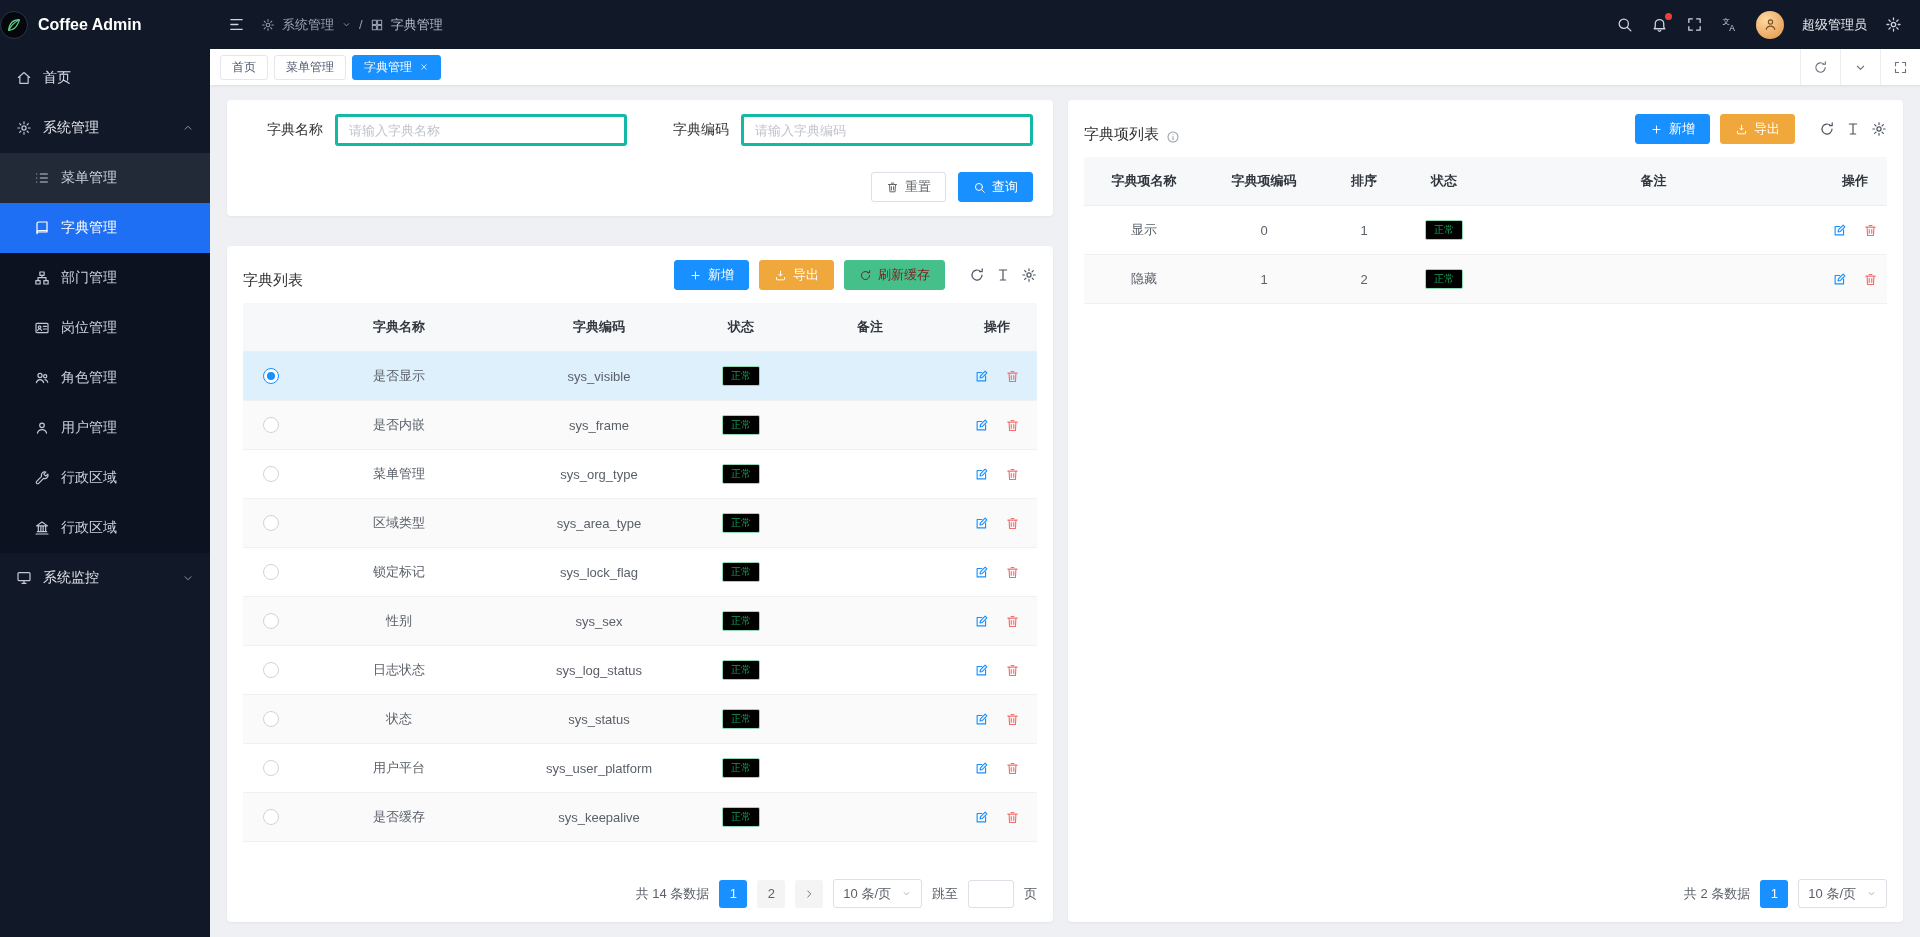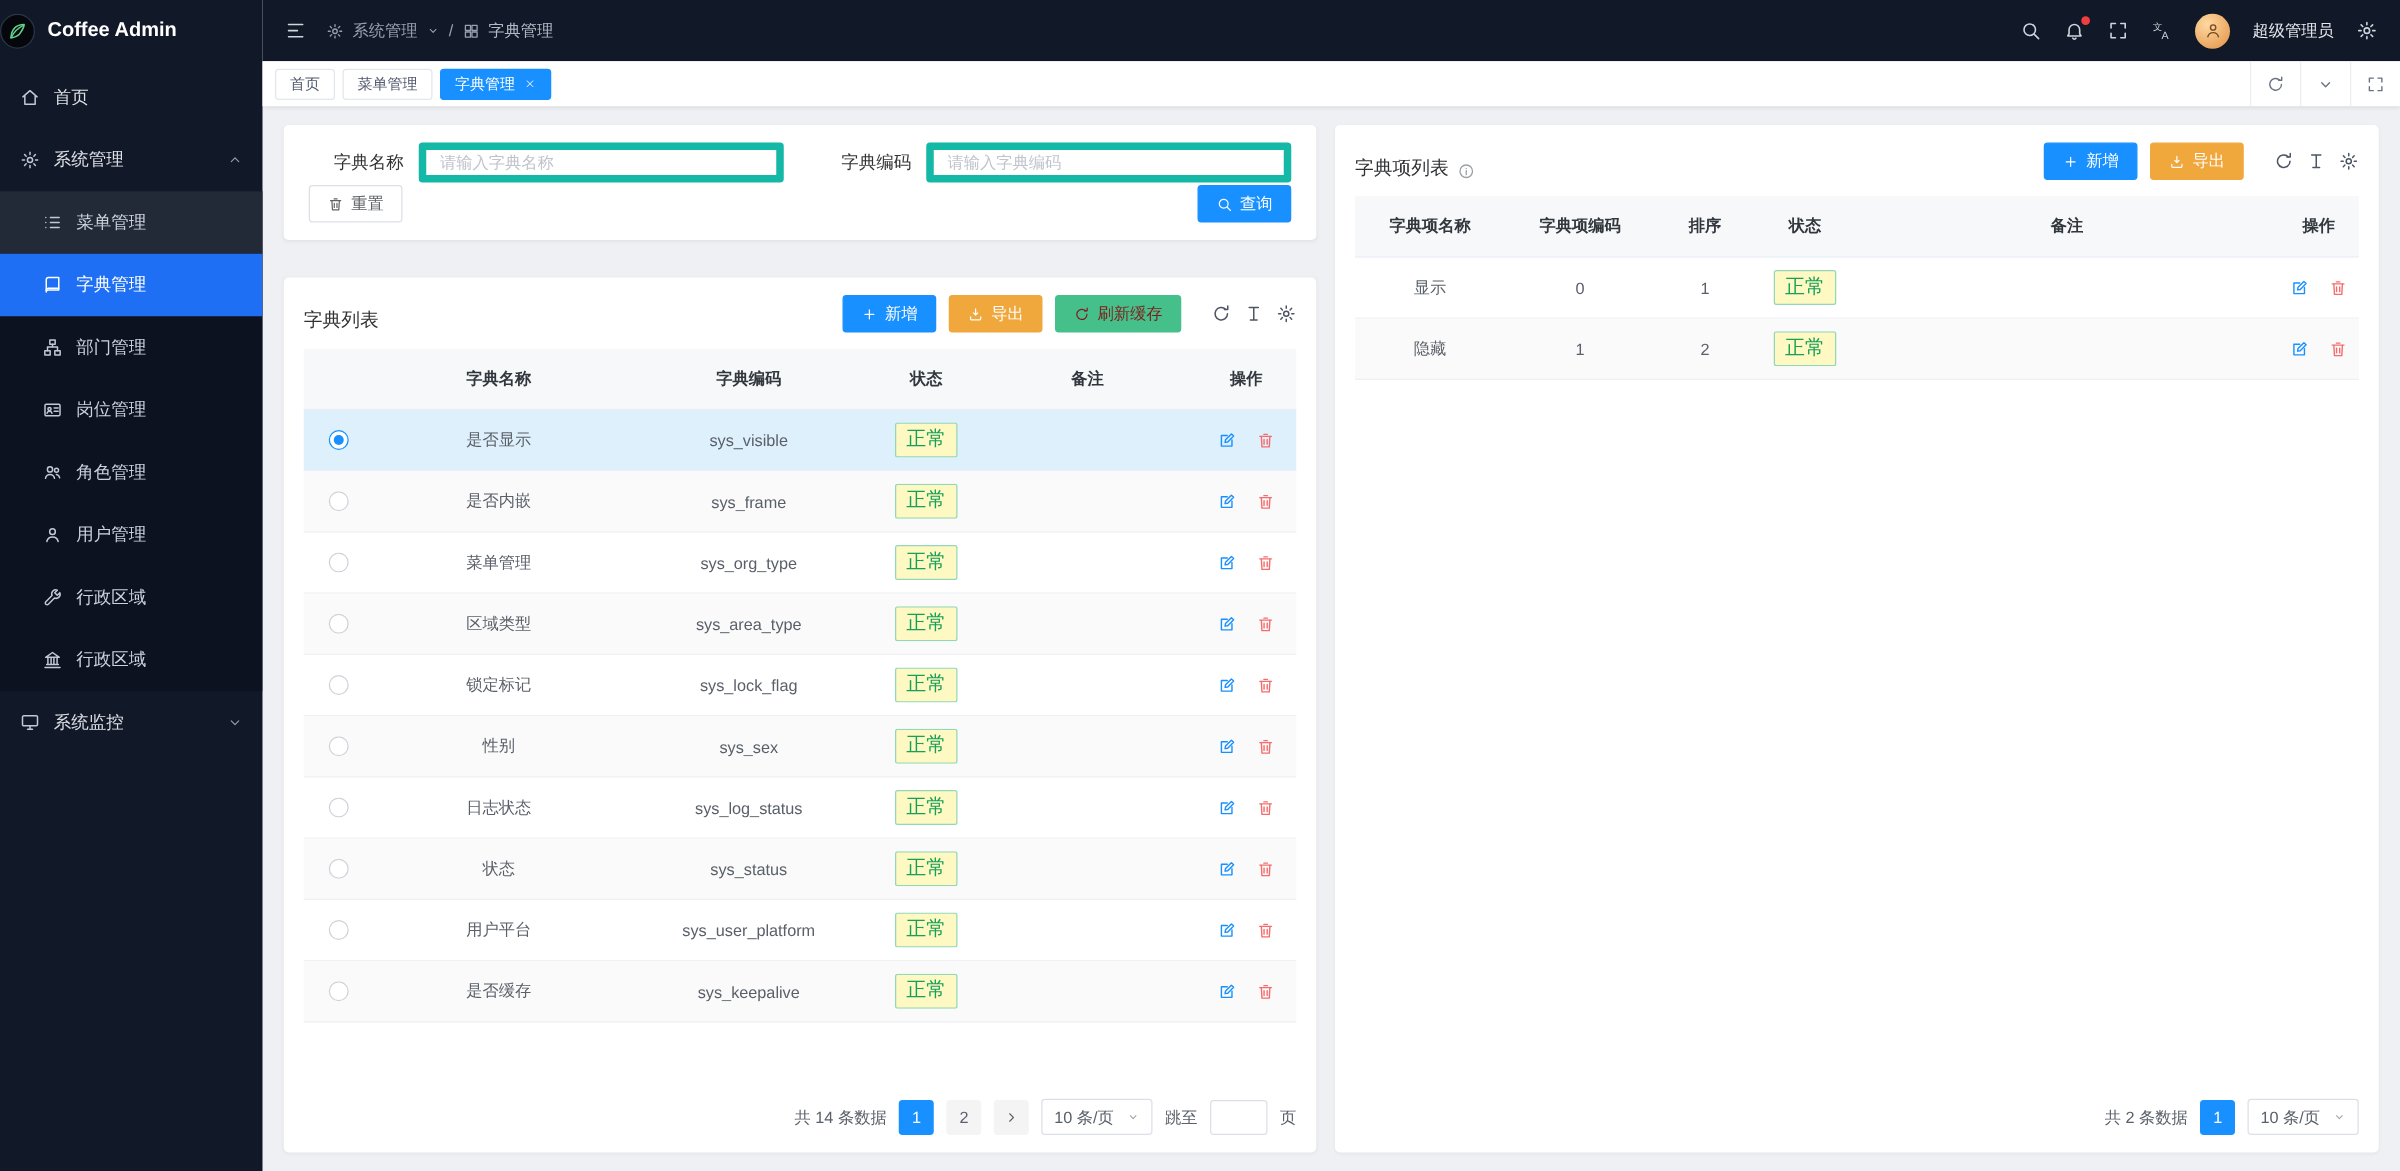--- a/index.html
+++ b/index.html
@@ -46,23 +46,23 @@
   .tabact{width:40px;height:100%;display:flex;align-items:center;justify-content:center;border-left:1px solid #ededf0;color:#6b7280;font-size:15px;cursor:pointer}
 
   
   .content{flex:1;display:flex;gap:15px;padding:15px 17px;min-height:0}
   .col-left{width:826px;min-width:826px;display:flex;flex-direction:column;gap:30px}
   .card{background:#fff;border-radius:4px;box-shadow:0 1px 3px rgba(0,0,0,.05)}
   .search-card{padding:14px 20px}
   .form-row{display:flex;gap:26px}
   .form-group{display:flex;align-items:center;flex:1}
   .form-group label{width:76px;text-align:right;margin-right:12px;font-size:14px;color:#333;white-space:nowrap}
-  .form-group input{flex:1;height:32px;border:6px solid #14b8a6;border-radius:3px;padding:0 11px;font-size:13px;color:#a16207;outline:none;font-family:Liberation Serif, serif;min-width:0}
+  .form-group input{flex:1;height:32px;border:3px solid #14b8a6;border-radius:3px;padding:0 11px;font-size:13px;color:#a16207;outline:none;font-family:Liberation Sans, sans-serif;min-width:0}
   .form-group input::placeholder{color:#c0c4cc}
-  .form-actions{display:flex;justify-content:space-between;gap:12px;margin-top:2px}
+  .form-actions{display:flex;justify-content:flex-end;gap:12px;margin-top:26px}
 
   .btn{display:inline-flex;align-items:center;gap:6px;height:30px;padding:0 14px;border:1px solid #dcdfe6;border-radius:3px;background:#fff;color:#606266;font-size:13px;cursor:pointer;font-family:inherit;white-space:nowrap}
   .btn .bicon{font-size:13px}
   .btn.primary{background:#1890ff;border-color:#1890ff;color:#fff}
   .btn.warning{background:#f0a73c;border-color:#f0a73c;color:#fff}
   .btn.success{background:#46c08a;border-color:#46c08a;color:#7f1d1d}
 
   .dict-card{flex:1;padding:14px 16px;display:flex;flex-direction:column;min-height:0}
   .col-right{flex:1;padding:14px 16px;display:flex;flex-direction:column;min-height:0}
   .card-header{display:flex;align-items:flex-end;margin-bottom:13px}
@@ -77,21 +77,21 @@
   .dict-grid{grid-template-columns:56px 200px 200px 84px 1fr 80px}
   .item-grid{grid-template-columns:120px 120px 80px 80px 1fr 64px}
   .th{padding:15px 6px;font-size:13px;font-weight:bold;color:#32373e;text-align:center;white-space:nowrap}
   .trow{display:grid;align-items:center;height:49px;border-bottom:1px solid #eef0f3;font-size:13px;color:#5a6069;text-align:center}
   .trow.striped{background:#fafafa}
   .trow.selected{background:#dff0fd}
   .td{padding:0 6px;overflow:hidden;text-overflow:ellipsis;white-space:nowrap}
   .radio{display:inline-block;width:16px;height:16px;border:1px solid #cfd3d9;border-radius:50%;background:#fff;position:relative;vertical-align:middle;cursor:pointer}
   .radio.checked{border-color:#1890ff}
   .radio.checked::after{content:"";position:absolute;left:3px;top:3px;width:8px;height:8px;border-radius:50%;background:#1890ff}
-  .tag{display:inline-block;padding:2px 8px;font-size:16px;color:#18a058;background:#fef9c3;border:1px solid #93d8b6;border-radius:2px;line-height:1.4}
+  .tag{display:inline-block;padding:2px 8px;font-size:10px;color:#18a058;background:#000000;border:1px solid #93d8b6;border-radius:2px;line-height:1.4}
   .ops{display:flex;justify-content:center;align-items:center;gap:16px}
   .op{font-size:15px;cursor:pointer}
   .op-edit{color:#1890ff}
   .op-del{color:#f56c6c}
   .spacer{flex:1}
 
   
   .pagination{display:flex;align-items:center;justify-content:flex-end;gap:10px;font-size:13px;color:#5a6069;padding-top:12px;white-space:nowrap}
   .page-btn{min-width:28px;height:28px;padding:0 4px;border-radius:3px;background:#f4f4f5;color:#5a6069;display:inline-flex;align-items:center;justify-content:center;cursor:pointer;font-size:13px}
   .page-btn.active{background:#1890ff;color:#fff}

